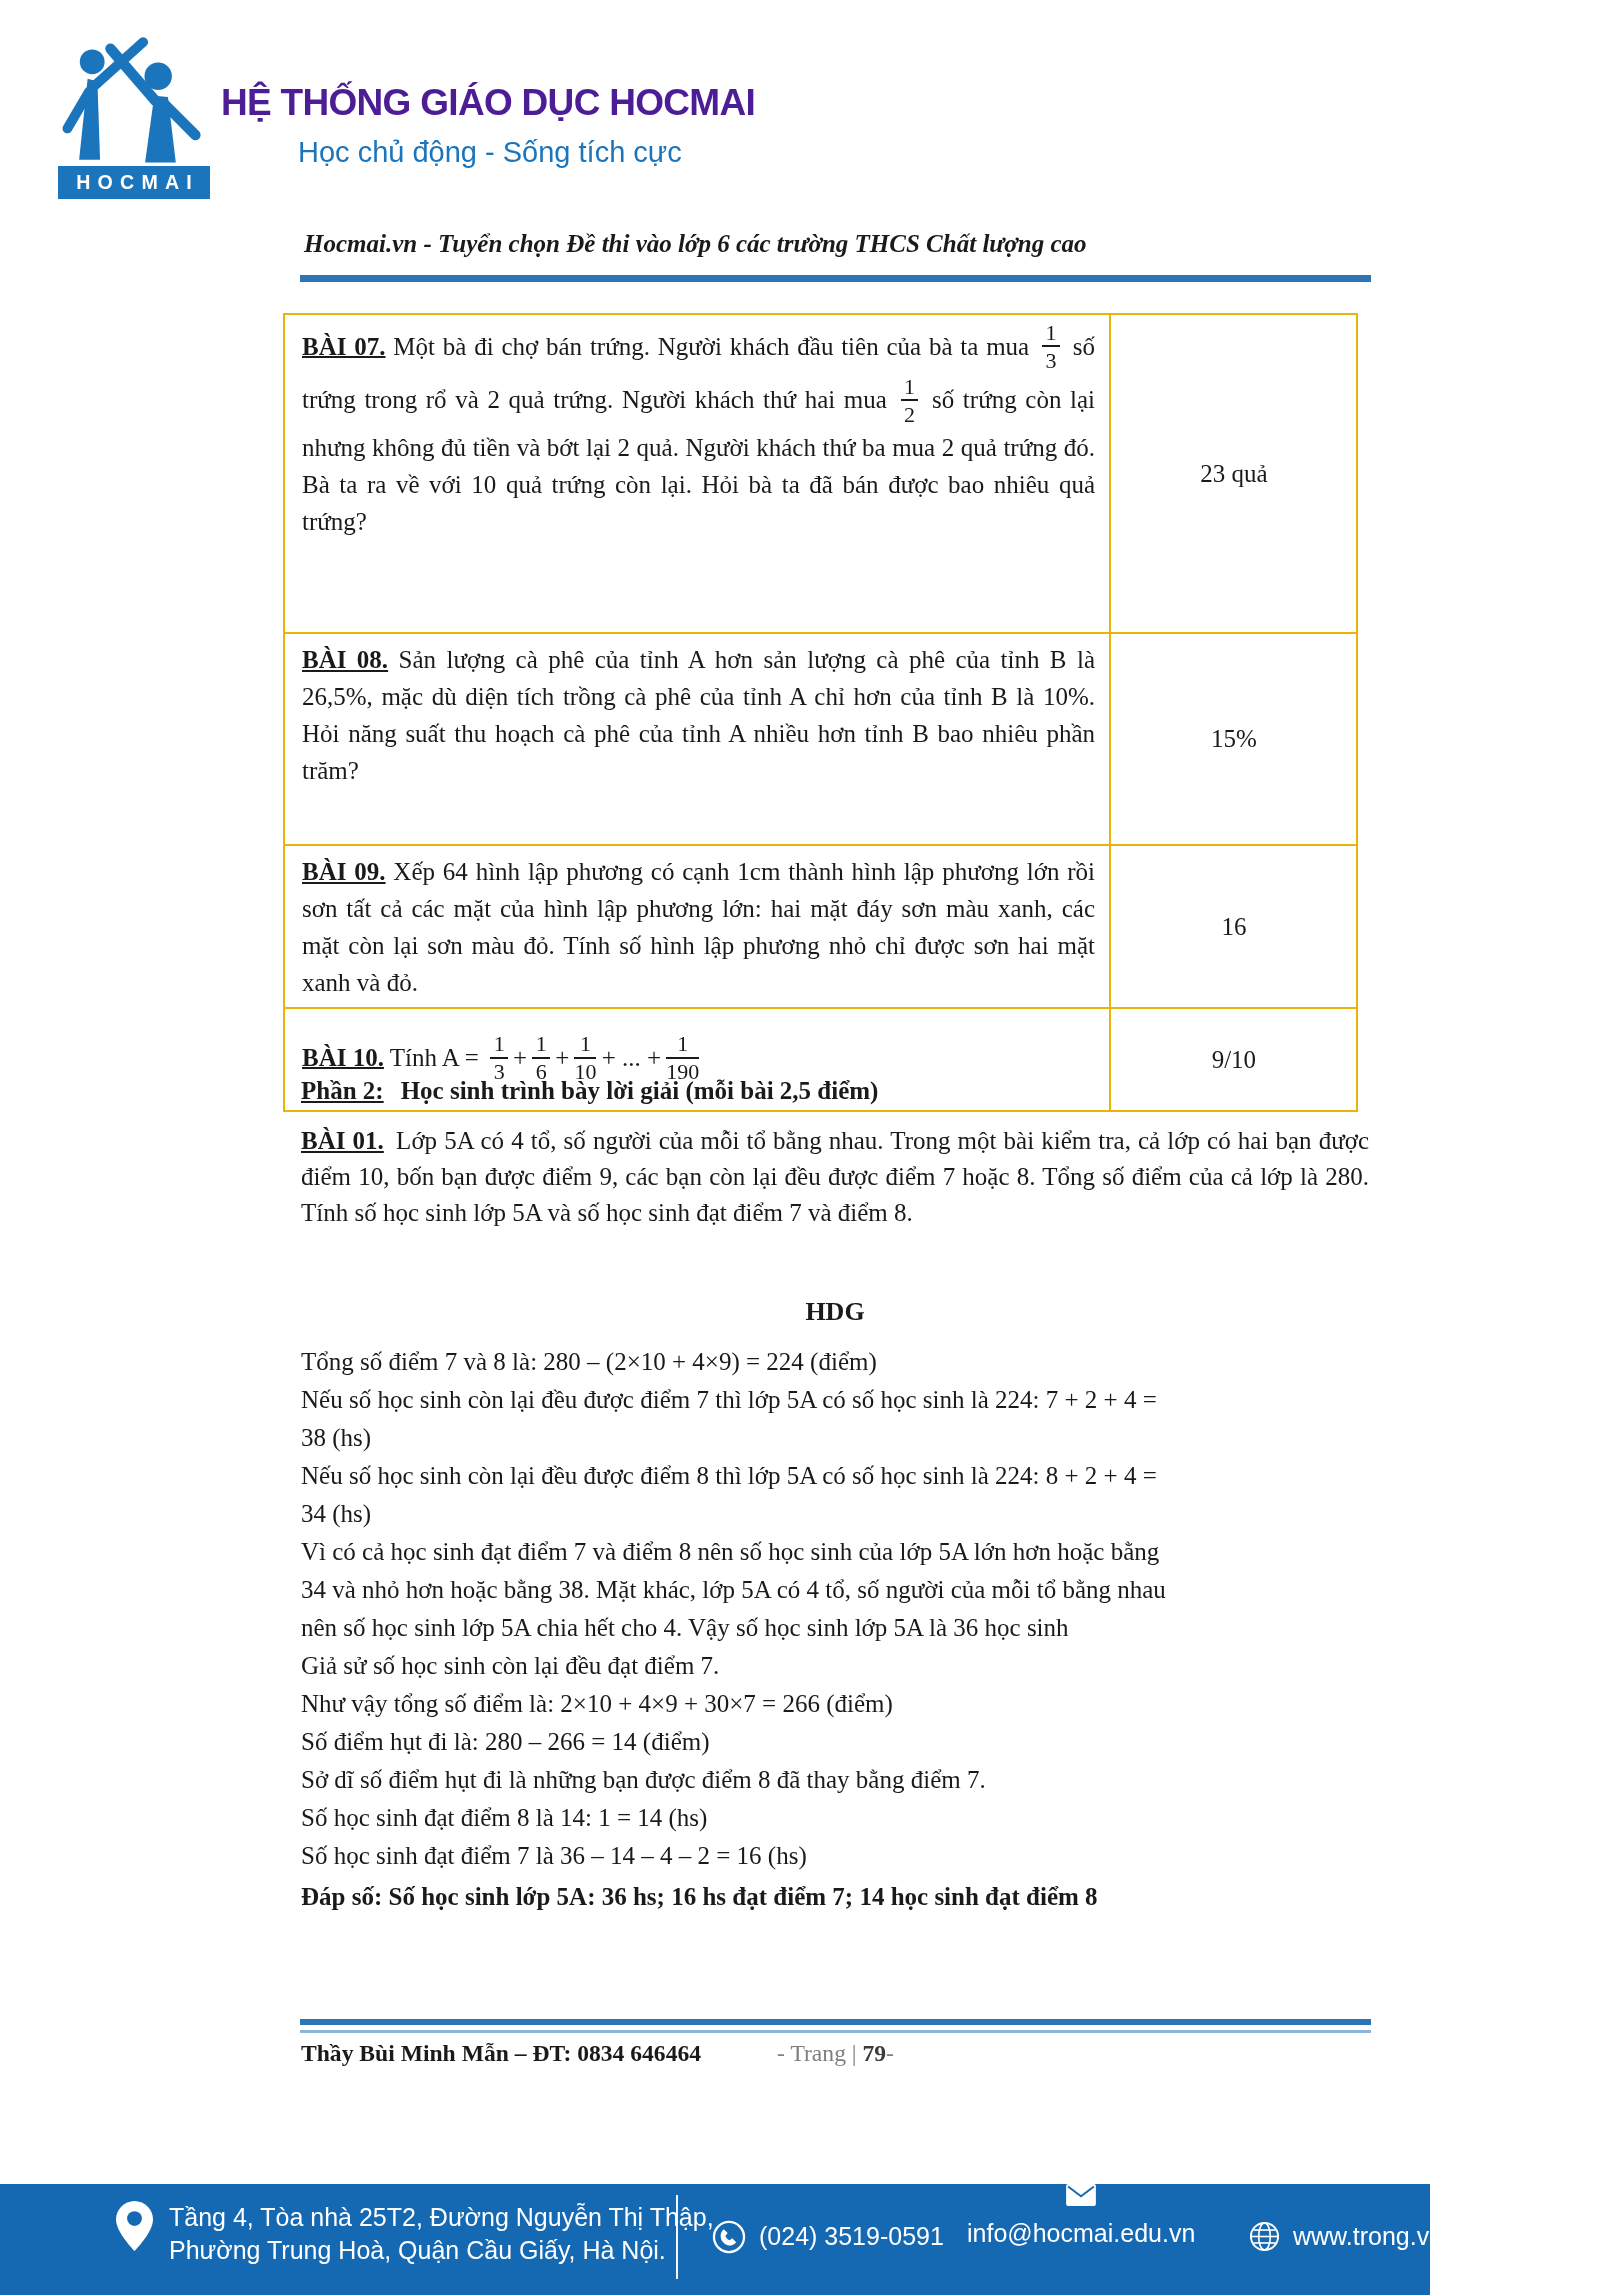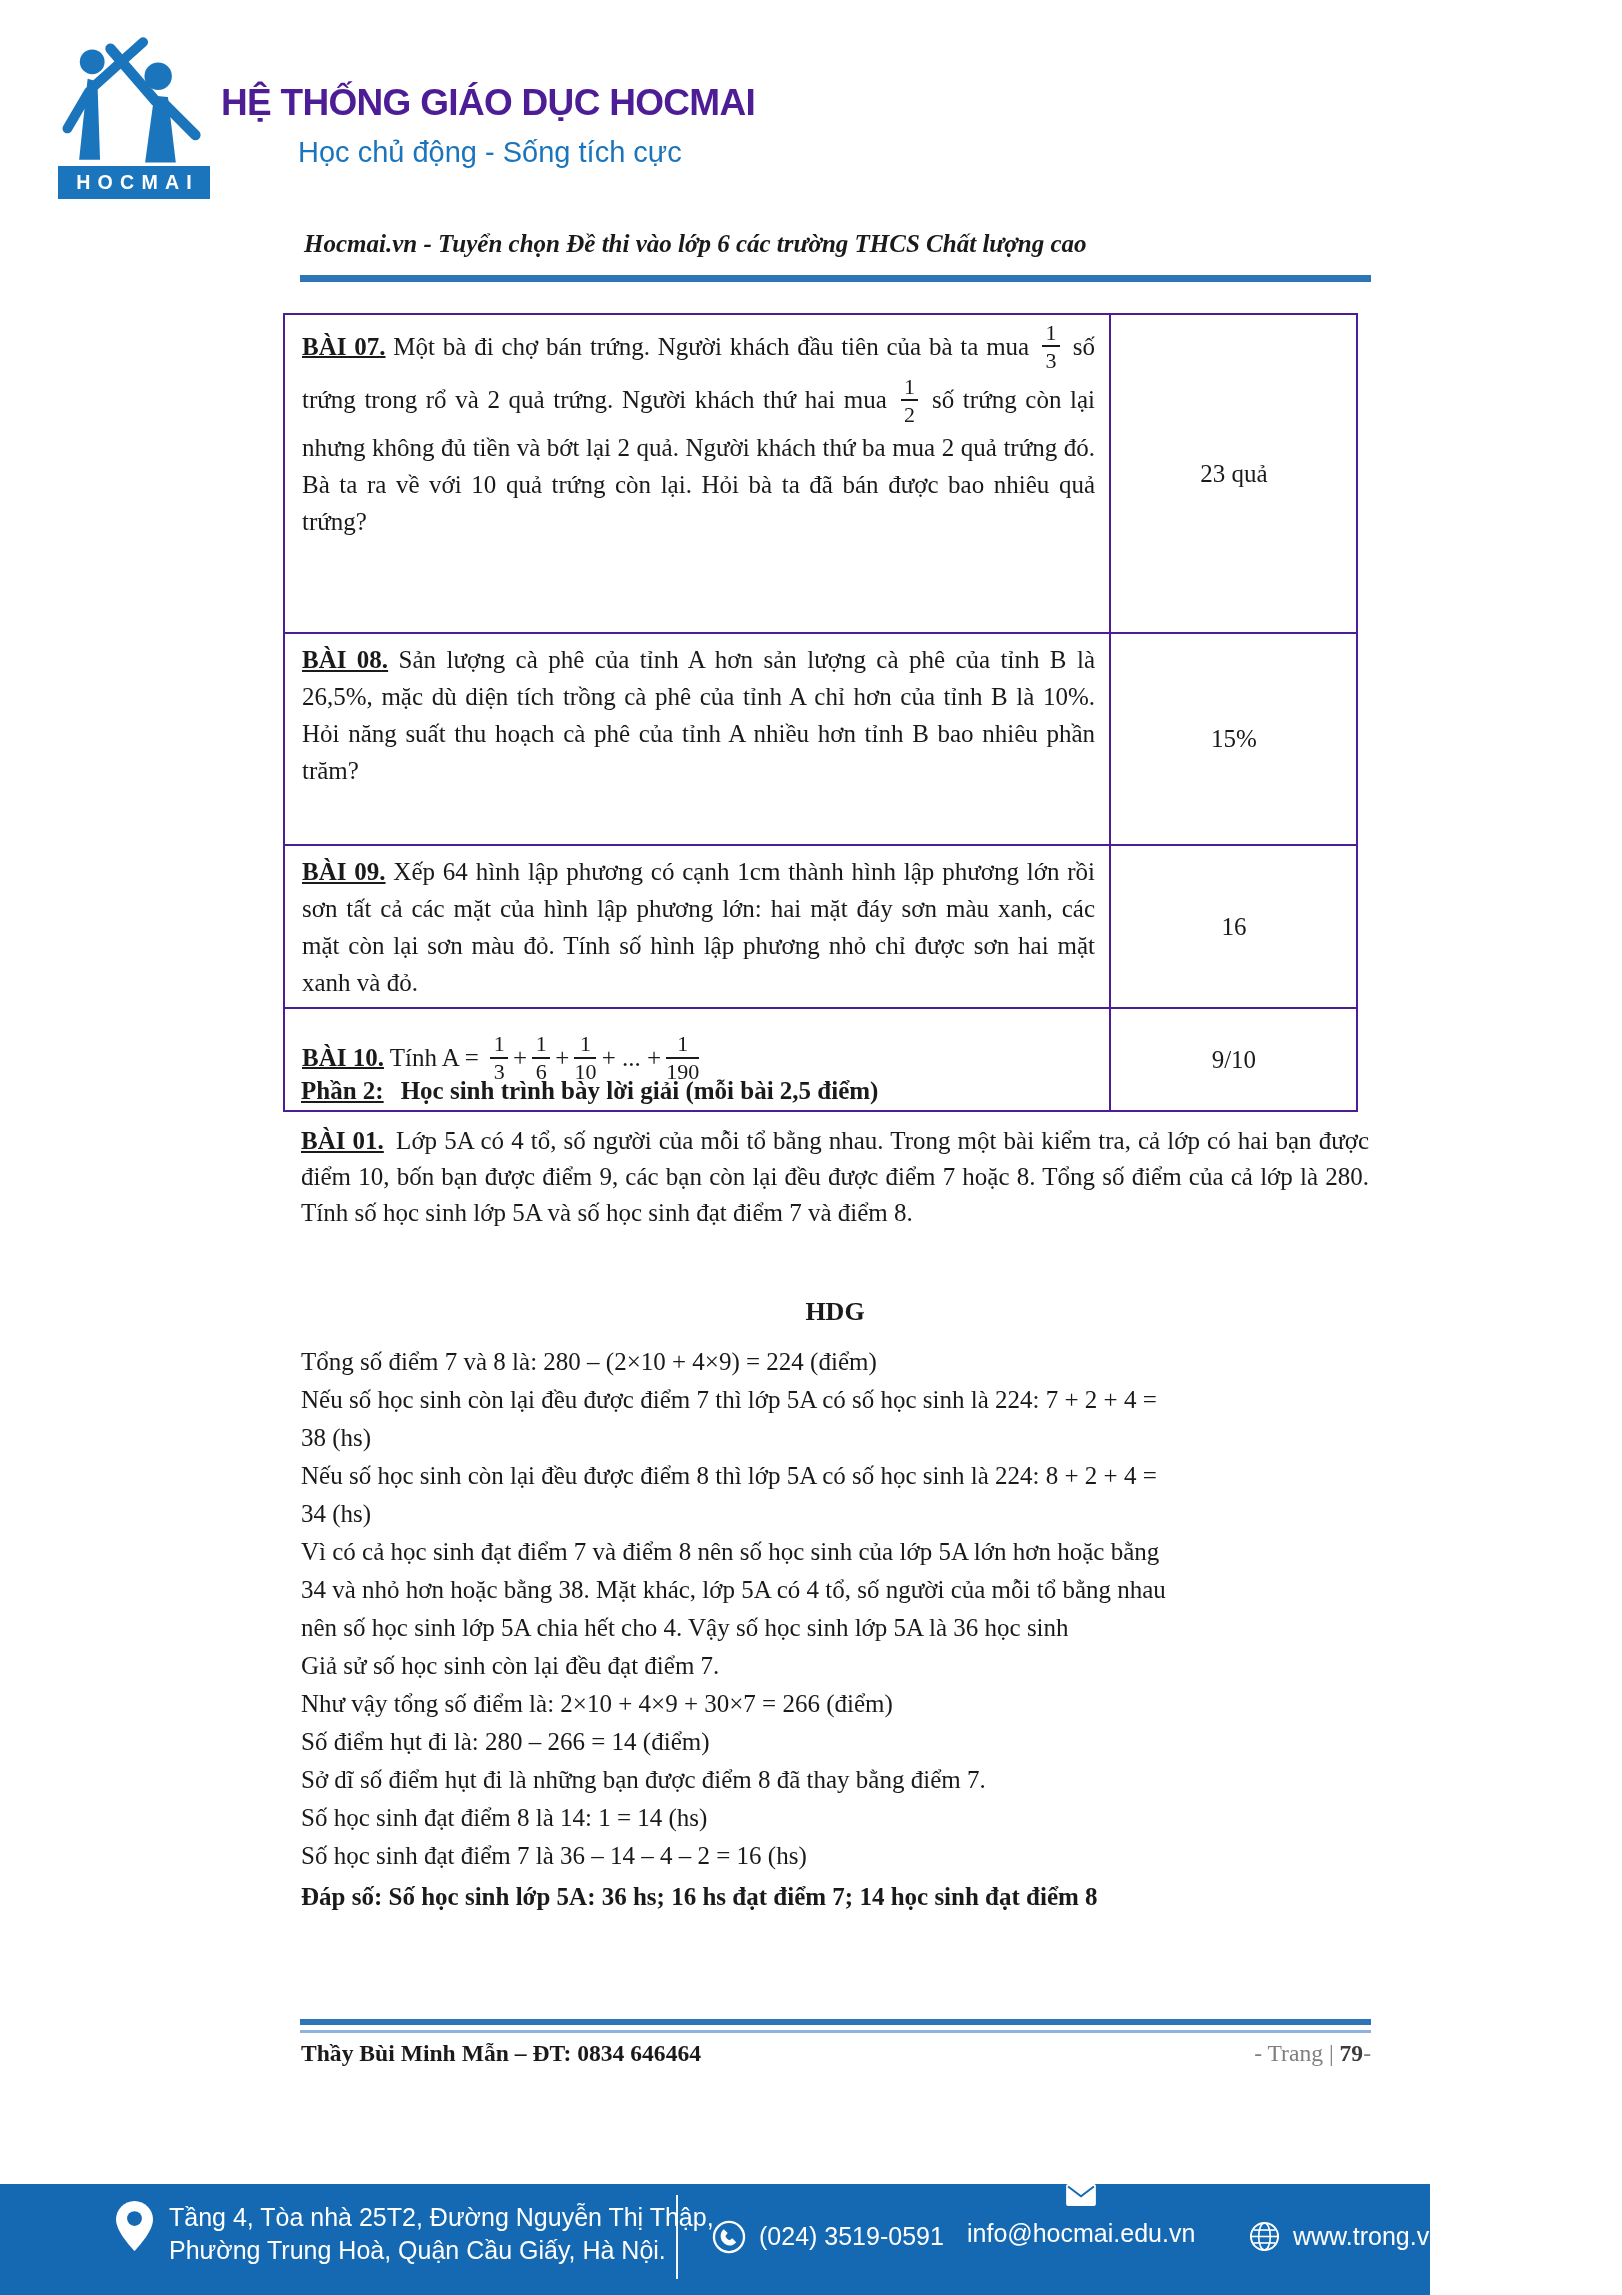--- a/index.html
+++ b/index.html
@@ -17,21 +17,21 @@
            font-size:29px;color:#1b75bc;white-space:nowrap;}
 
   
   .doc-title{position:absolute;left:304px;top:230px;font-style:italic;font-weight:bold;
              font-size:25px;white-space:nowrap;}
   .doc-title-rule{position:absolute;left:300px;top:275px;width:1071px;height:6.5px;background:#2e75b6;}
 
   
   .problems-table{position:absolute;left:283px;top:313px;width:1037px;border-collapse:collapse;
                   table-layout:fixed;}
-  .problems-table td{border:2px solid #4c1d95;}
+  .problems-table td{border:2px solid #eab308;}
   .problems-table tr:nth-child(1){height:319px;}
   .problems-table tr:nth-child(2){height:212px;}
   .problems-table tr:nth-child(3){height:160px;}
   .problems-table tr:nth-child(4){height:103px;}
   td.q{width:793px;padding:6.5px 14.4px 6.5px 17px;text-align:justify;font-size:25px;
        line-height:37px;vertical-align:top;}
   td.q.mid{vertical-align:middle;text-align:left;}
   td.a{width:243px;text-align:center;vertical-align:middle;font-size:25px;}
   .bai-label{font-weight:bold;text-decoration:underline;}
   .frac{display:inline-block;vertical-align:middle;text-align:center;font-size:22px;
@@ -50,21 +50,21 @@
   .hdg{position:absolute;left:301px;top:1297px;width:1068px;text-align:center;
        font-weight:bold;font-size:26px;}
   .solution{position:absolute;left:301px;top:1343px;width:1078px;font-size:25px;line-height:38px;}
   .solution .sol-line{white-space:normal;}
   .solution .dapso{font-weight:bold;margin-top:2.6px;}
 
   
   .footer-rule-thick{position:absolute;left:300px;top:2019px;width:1071px;height:5.9px;background:#2e75b6;}
   .footer-rule-thin{position:absolute;left:300px;top:2030px;width:1071px;height:2.6px;background:#8eb4dc;}
   .footer-left{position:absolute;left:301px;top:2040px;font-weight:bold;font-size:23.6px;white-space:nowrap;}
-  .footer-right{position:absolute;left:300px;top:2040px;width:1071px;text-align:right;font-size:23.6px;}
+  .footer-right{position:absolute;left:300px;top:2040px;width:1071px;text-align:center;font-size:23.6px;}
   .footer-right .gray{color:#7f7f7f;}
   .footer-right .pg{font-weight:bold;color:#3c3c3c;}
 
   
   .contact-bar{position:absolute;left:0;top:2184px;width:1430px;height:111px;background:#1569b3;
                color:#fff;font-family:"Liberation Sans",sans-serif;}
   .pin{position:absolute;left:116px;top:17px;width:37px;height:50px;}
   .address{position:absolute;left:169px;top:17px;font-size:25px;line-height:33px;}
   .bar-divider{position:absolute;left:676px;top:10.5px;width:2px;height:84px;background:rgba(255,255,255,.95);}
   .contact-item{position:absolute;top:0;height:105px;display:flex;align-items:center;gap:13px;

